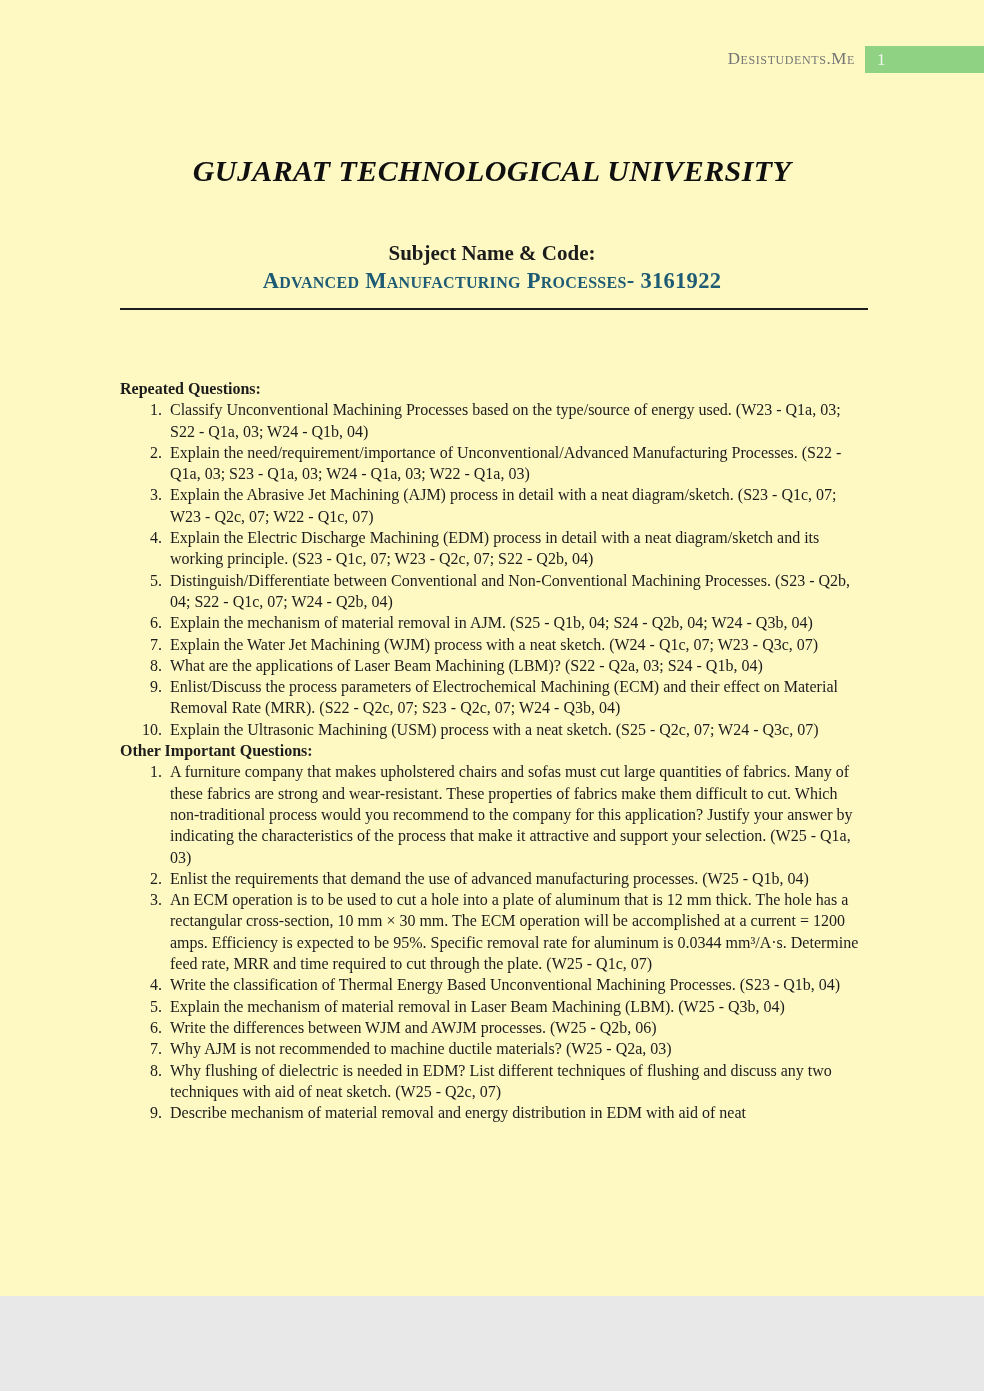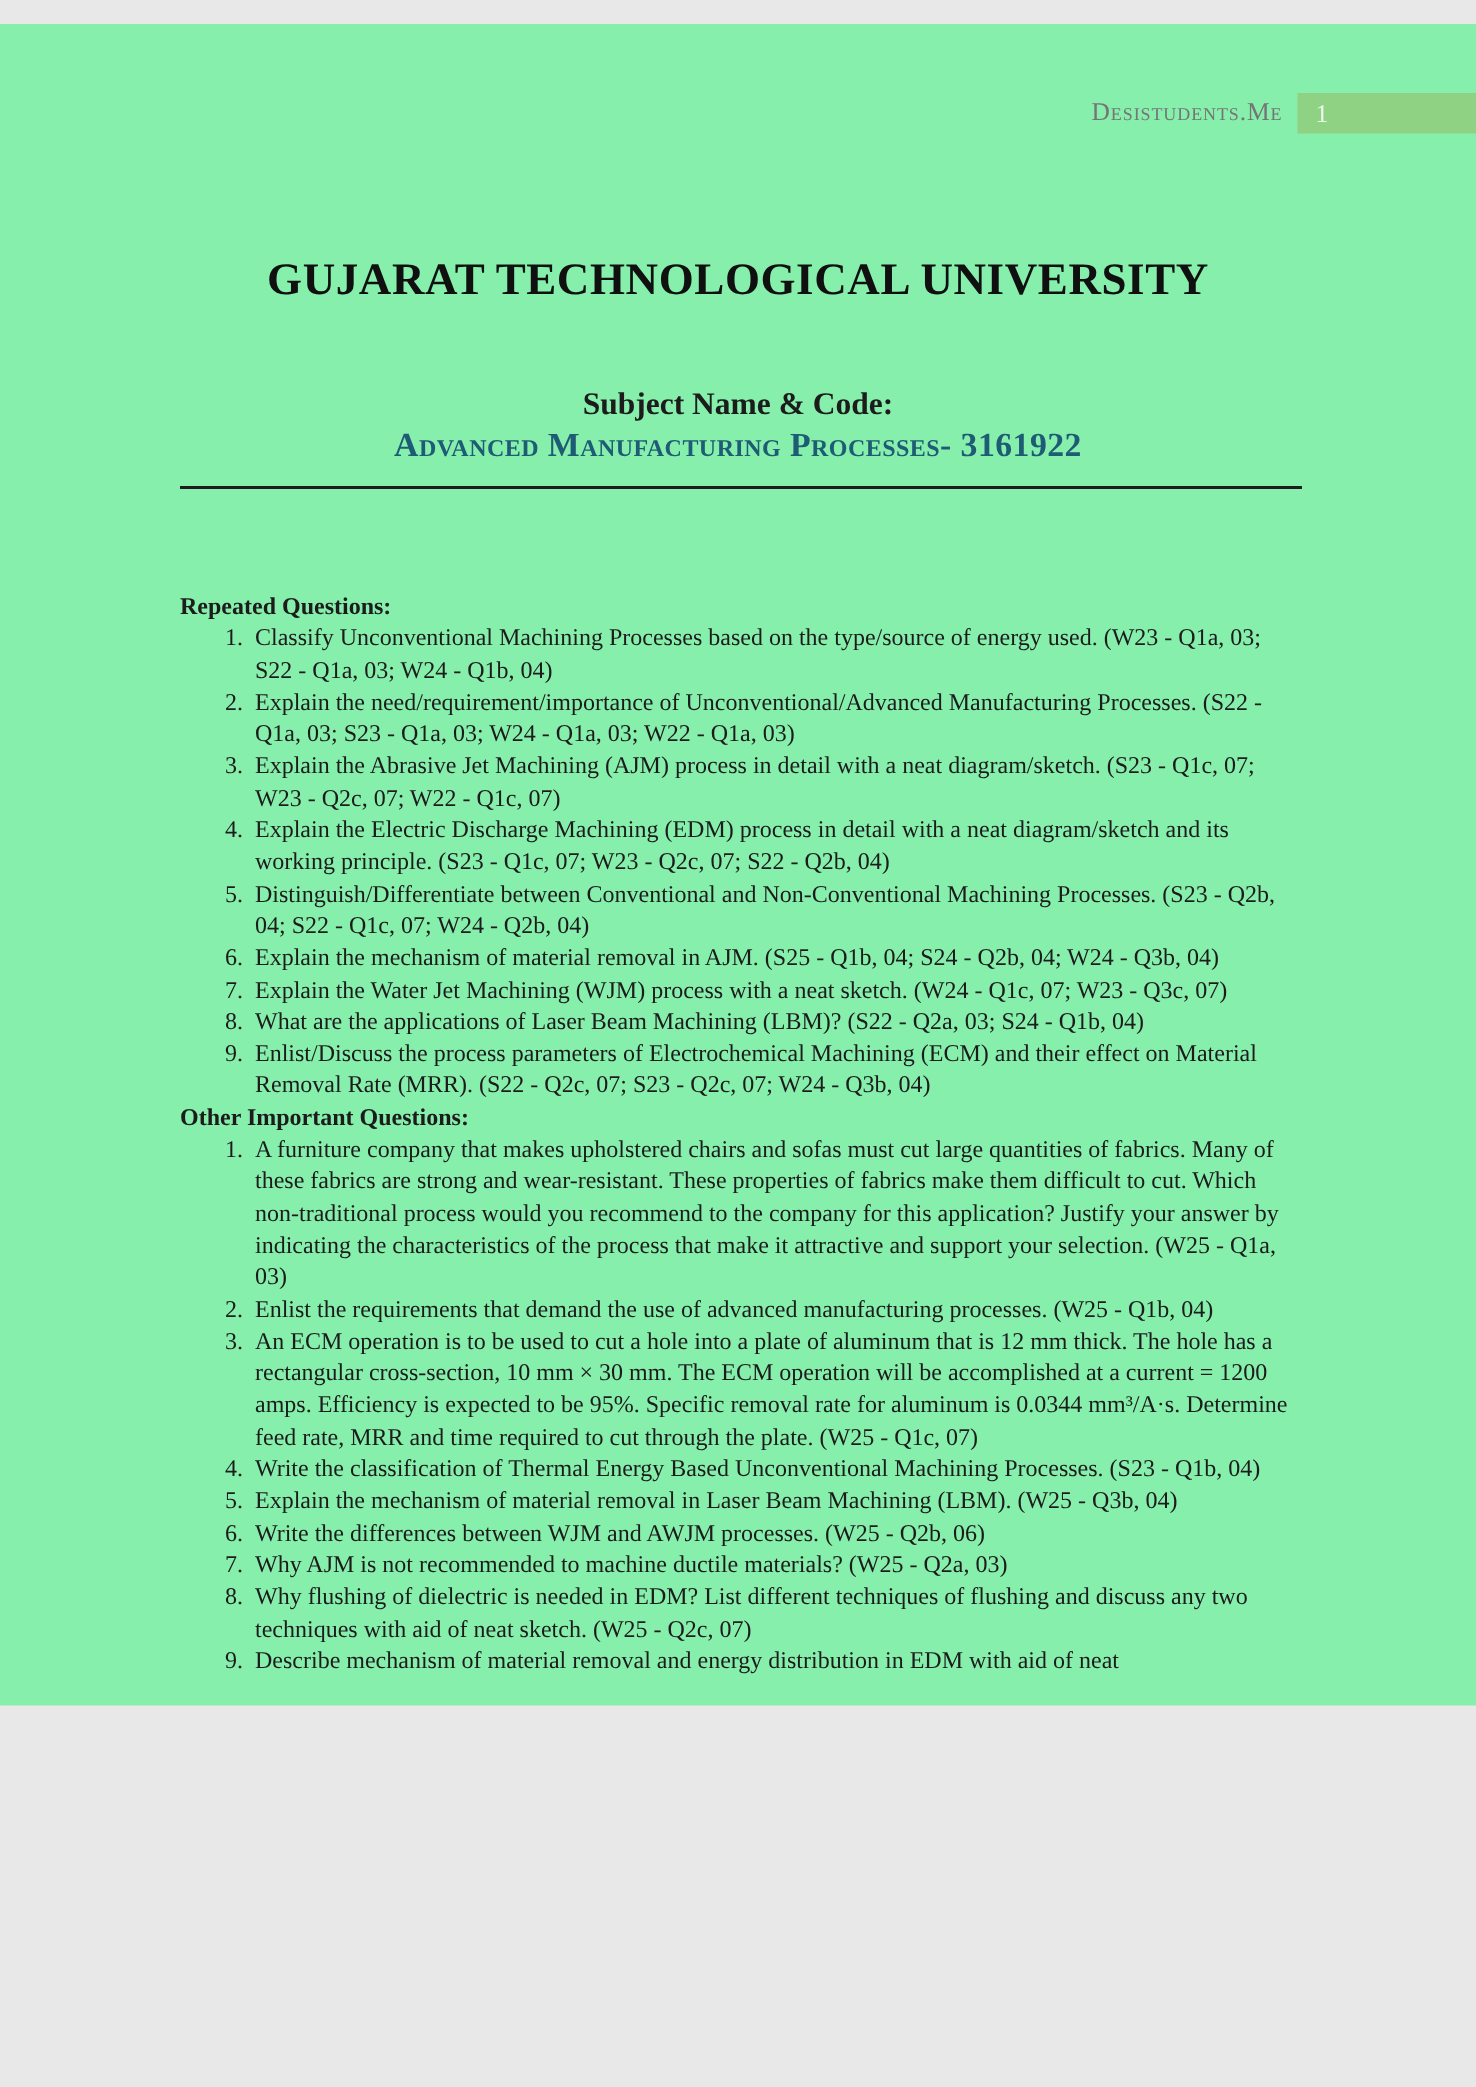--- a/index.html
+++ b/index.html
@@ -1,20 +1,20 @@
 <!DOCTYPE html>
 <html><head>
 <meta charset="utf-8">
 <style>
   html,body { margin:0; padding:0; background:#e8e8e8; }
   .page {
     position:relative;
-    width:984px; height:1121px;
-    margin:16px auto;
-    background:#86efac;
+    width:984px; height:1296px;
+    margin:0 auto;
+    background:#fef9c3;
     overflow:hidden;
     color:#1c1c1c;
     font-family:"Liberation Serif", serif;
   }
 
   
   .site-name {
     position:absolute; top:49px; right:129px;
     font-variant:small-caps;
     font-size:17px; letter-spacing:0.6px;
@@ -28,20 +28,21 @@
     display:flex; align-items:center;
     padding-left:12px; box-sizing:border-box;
   }
 
   
   .uni-title {
     position:absolute; top:154px; left:0; width:100%;
     text-align:center; font-weight:bold;
     font-size:30px; letter-spacing:0.4px;
     color:#101010;
+    font-style:italic;
   }
   .banner-line {
     position:absolute; top:197px; left:0; width:100%;
     text-align:center; font-weight:bold;
     font-size:19.5px; letter-spacing:0.2px;
   }
   .subject-label {
     position:absolute; top:241px; left:0; width:100%;
     text-align:center; font-weight:bold; font-size:21px;
   }
@@ -133,20 +134,24 @@
           <span class="qtext">Explain the Water Jet Machining (WJM) process with a neat sketch. (W24 - Q1c, 07; W23 - Q3c, 07)</span>
         </li>
       <li>
           <span class="qnum">8.</span>
           <span class="qtext">What are the applications of Laser Beam Machining (LBM)? (S22 - Q2a, 03; S24 - Q1b, 04)</span>
         </li>
       <li>
           <span class="qnum">9.</span>
           <span class="qtext">Enlist/Discuss the process parameters of Electrochemical Machining (ECM) and their effect on Material Removal Rate (MRR). (S22 - Q2c, 07; S23 - Q2c, 07; W24 - Q3b, 04)</span>
         </li>
+      <li>
+          <span class="qnum">10.</span>
+          <span class="qtext">Explain the Ultrasonic Machining (USM) process with a neat sketch. (S25 - Q2c, 07; W24 - Q3c, 07)</span>
+        </li>
     </ul>
 
     <div class="section-heading">Other Important Questions:</div>
     <ul class="qlist">
       <li>
           <span class="qnum">1.</span>
           <span class="qtext">A furniture company that makes upholstered chairs and sofas must cut large quantities of fabrics. Many of these fabrics are strong and wear-resistant. These properties of fabrics make them difficult to cut. Which non-traditional process would you recommend to the company for this application? Justify your answer by indicating the characteristics of the process that make it attractive and support your selection. (W25 - Q1a, 03)</span>
         </li>
       <li>
           <span class="qnum">2.</span>

